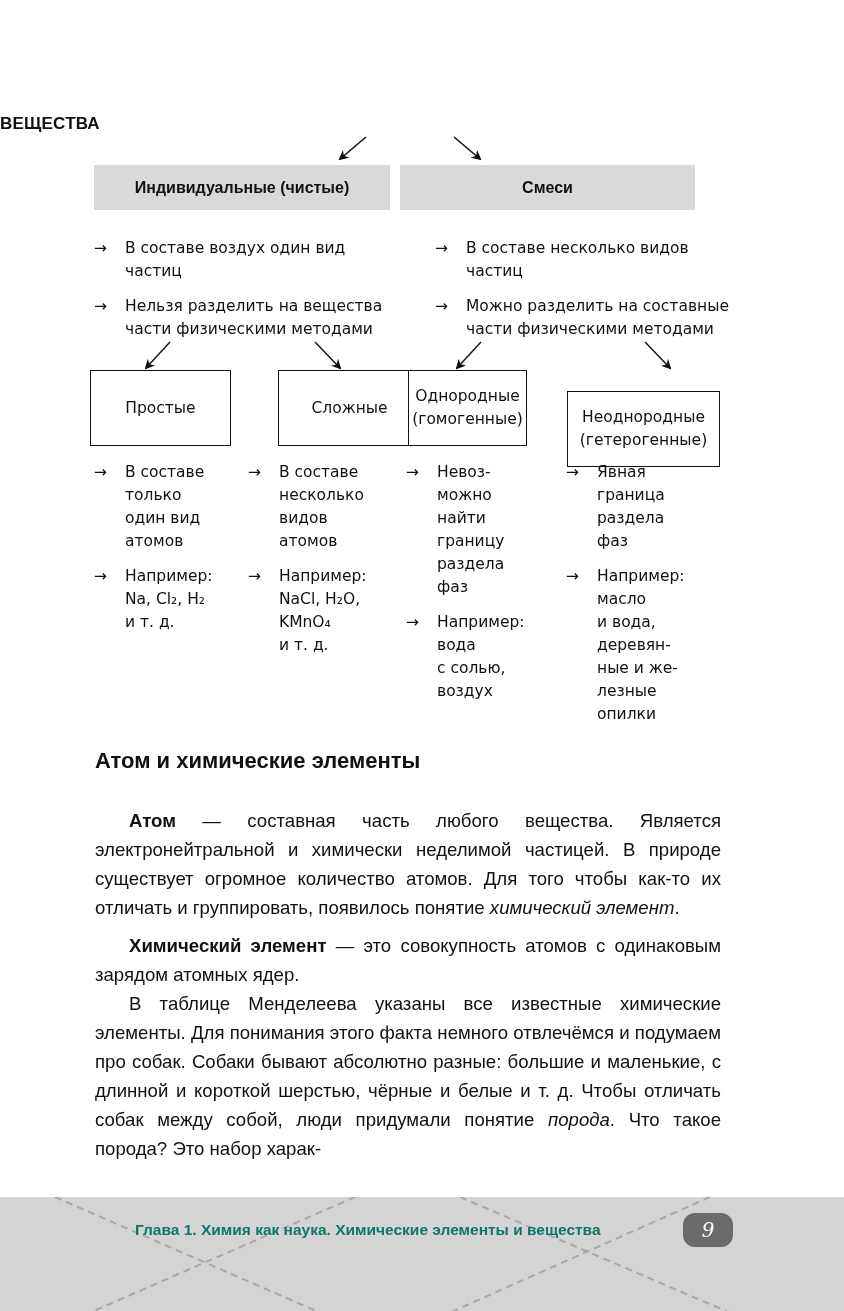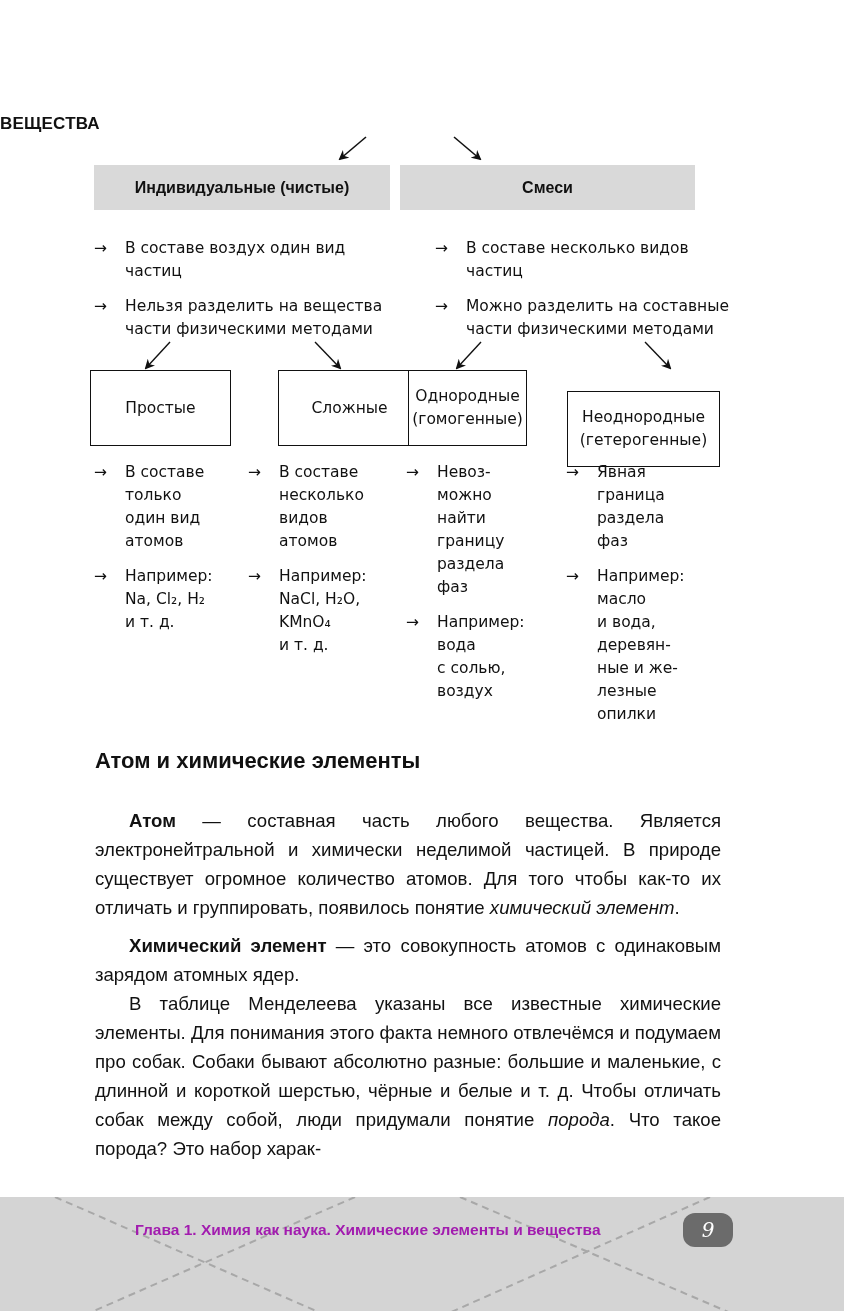--- a/index.html
+++ b/index.html
@@ -40,21 +40,21 @@
     }
     .para .indent { display: inline-block; width: 34px; }
     .para b { font-weight: bold; }
     .para i { font-style: italic; }
 
     .footer {
       position: absolute; left: 0; top: 1197px; width: 844px; height: 114px; background: #d4d4d4; overflow: hidden;
     }
     .footer-title {
       position: absolute; left: 135px; top: 24px;
-      font-family: "Liberation Sans", sans-serif; font-weight: bold; font-size: 15.5px; color: #a21caf;
+      font-family: "Liberation Sans", sans-serif; font-weight: bold; font-size: 15.5px; color: #0f766e;
     }
     .page-badge {
       position: absolute; left: 683px; top: 16px; width: 50px; height: 34px; border-radius: 12px;
       background: #6b6b6b; color: #fff; display: flex; align-items: center; justify-content: center;
       font-family: "DejaVu Serif", serif; font-style: italic; font-size: 20px;
     }
   </style>
 </head>
 <body>
 

